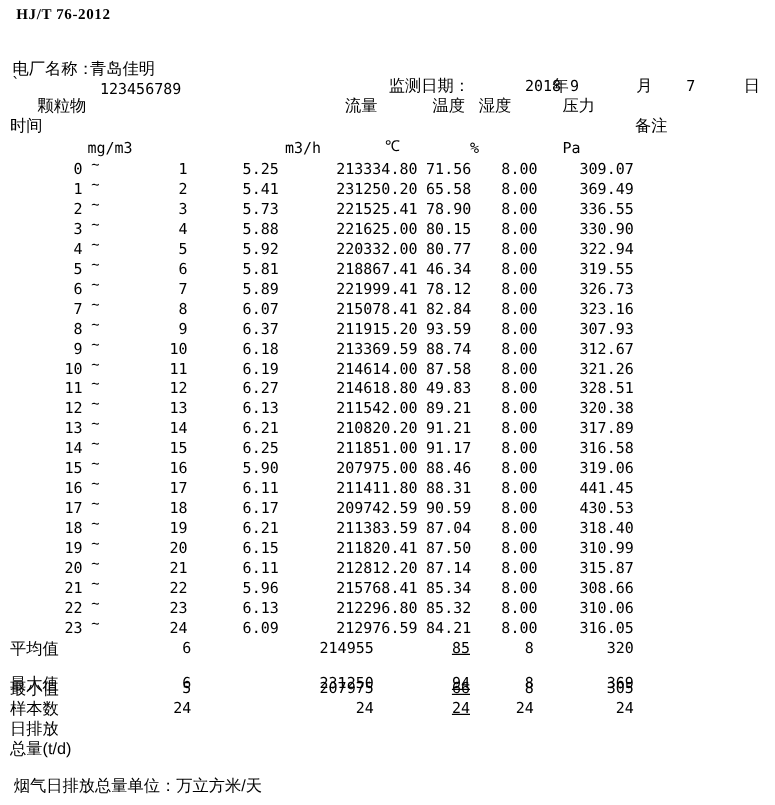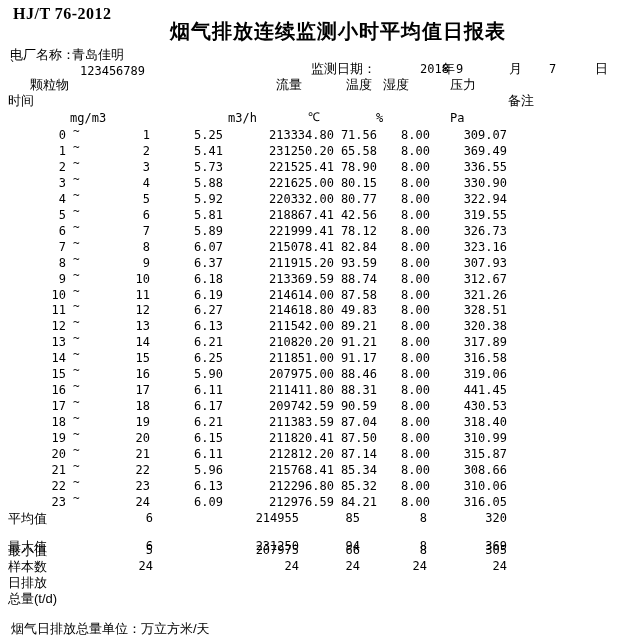--- a/index.html
+++ b/index.html
@@ -6,49 +6,48 @@
   .page{
     position:relative;
     width:620px;height:644px;
     background:#ffffff;color:#000000;
     font-family:"DejaVu Sans Mono","Liberation Sans",sans-serif;
     overflow:hidden;
   }
   .abs{position:absolute;white-space:pre;line-height:1.1;}
   .zh{font-size:13px;font-family:"Liberation Sans",sans-serif;}
   .num{font-size:12px;font-family:"DejaVu Sans Mono",monospace;}
-  .code{font-size:16px;font-weight:bold;font-family:"Liberation Serif",serif;letter-spacing:0.5px;}
+  .code{font-size:12px;font-weight:bold;font-family:"Liberation Serif",serif;letter-spacing:0.5px;}
   .title{font-size:20px;font-weight:bold;letter-spacing:1px;font-family:"Liberation Sans",sans-serif;}
   .row{position:absolute;left:0;width:620px;height:16px;}
   .row .abs{top:0;}
   
   .c-hstart{right:554px;}
   .c-tilde{left:73px;top:-3px !important;font-size:11px;}
   .c-hend{right:470px;}
   .c-pm{right:397px;}
   .c-flow{right:286px;}
   .c-temp{right:243px;}
   .c-hum{right:190px;}
   .c-press{right:113px;}
   
   .s-label{left:8px;}
   .s-pm{right:467px;}
   .s-flow{right:321px;}
-  .s-temp{right:260px;}
+  .s-temp{right:244px;text-decoration:underline;}
   .s-hum{right:193px;}
   .s-press{right:113px;}
 </style>
 </head>
 <body>
 
 <div class="page">
 
   <span class="abs code" style="left:13px;top:5px;">HJ/T 76-2012</span>
 
-  <span class="abs title" style="left:170px;top:20px;">烟气排放连续监测小时平均值日报表</span>
 
   <span class="abs zh" style="left:10px;top:48px;">电厂名称：</span>
   <span class="abs zh" style="left:72px;top:48px;">青岛佳明</span>
   <span class="abs num" style="left:9px;top:60px;">`</span>
   <span class="abs num" style="left:80px;top:65px;">123456789</span>
 
   <span class="abs zh" style="left:311px;top:62px;">监测日期：</span>
   <span class="abs num" style="left:380px;top:63px;margin-left:40px;">2018</span>
   <span class="abs zh" style="left:442px;top:62px;">年</span>
   <span class="abs num" style="left:456px;top:63px;">9</span>
@@ -120,21 +119,21 @@
     <span class="abs num c-temp">80.77</span>
     <span class="abs num c-hum">8.00</span>
     <span class="abs num c-press">322.94</span>
   </div>
       <div class="row" style="top: 208.75px;">
     <span class="abs num c-hstart">5</span>
     <span class="abs num c-tilde">~</span>
     <span class="abs num c-hend">6</span>
     <span class="abs num c-pm">5.81</span>
     <span class="abs num c-flow">218867.41</span>
-    <span class="abs num c-temp">42.56</span>
+    <span class="abs num c-temp">46.34</span>
     <span class="abs num c-hum">8.00</span>
     <span class="abs num c-press">319.55</span>
   </div>
       <div class="row" style="top: 224.7px;">
     <span class="abs num c-hstart">6</span>
     <span class="abs num c-tilde">~</span>
     <span class="abs num c-hend">7</span>
     <span class="abs num c-pm">5.89</span>
     <span class="abs num c-flow">221999.41</span>
     <span class="abs num c-temp">78.12</span>

